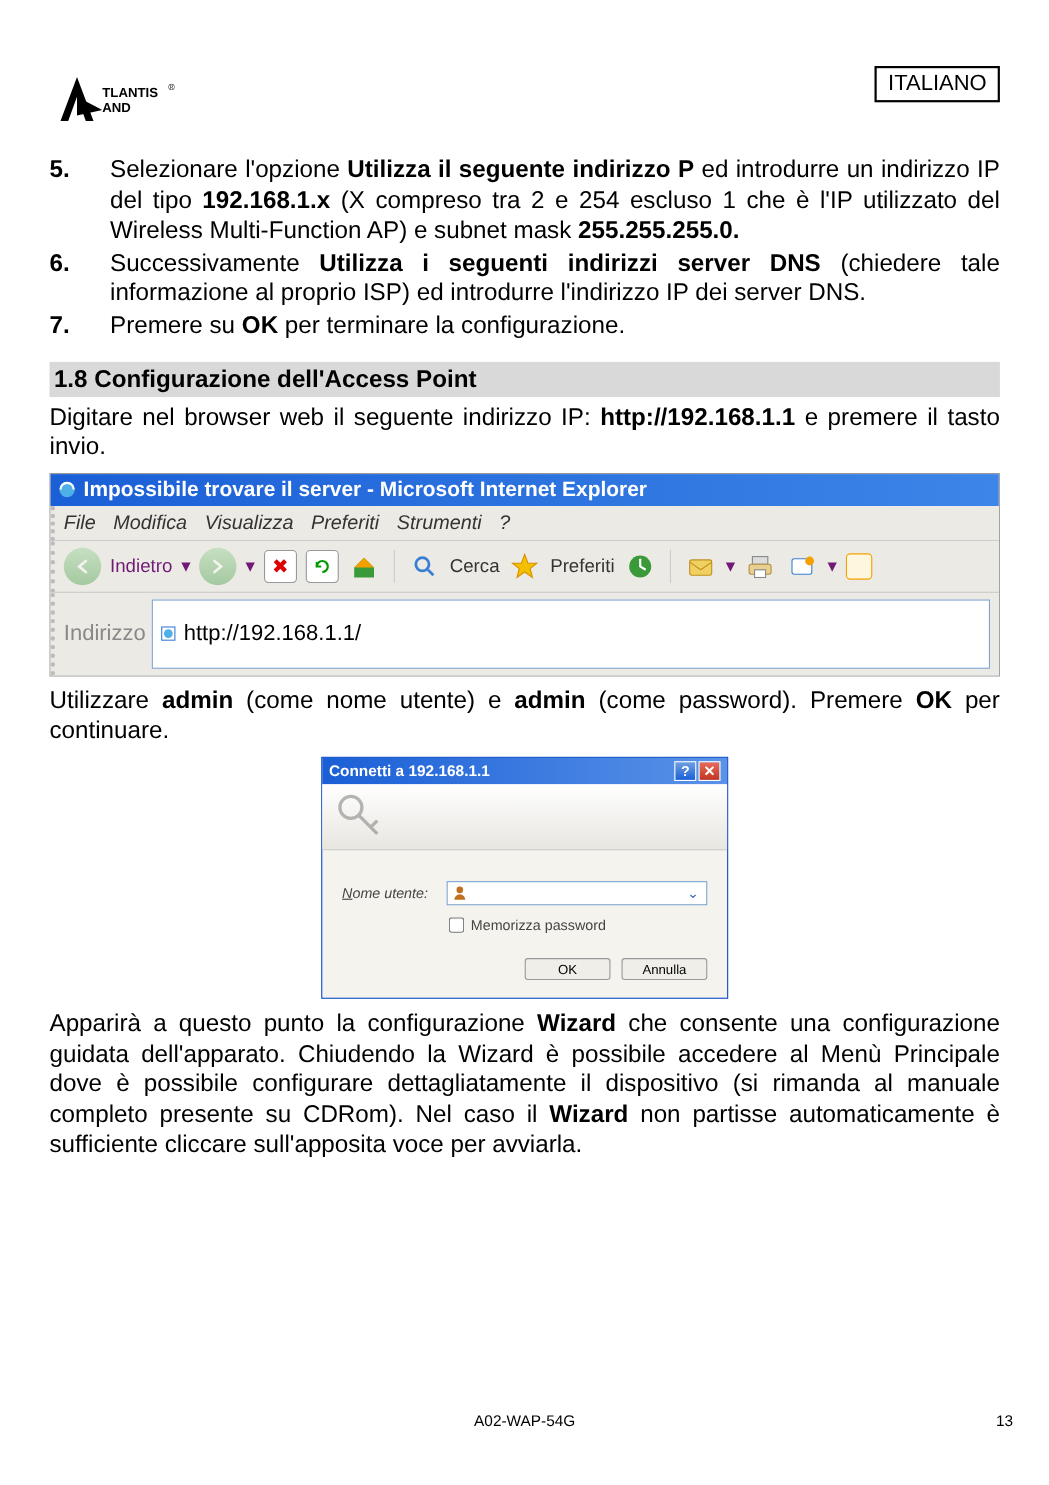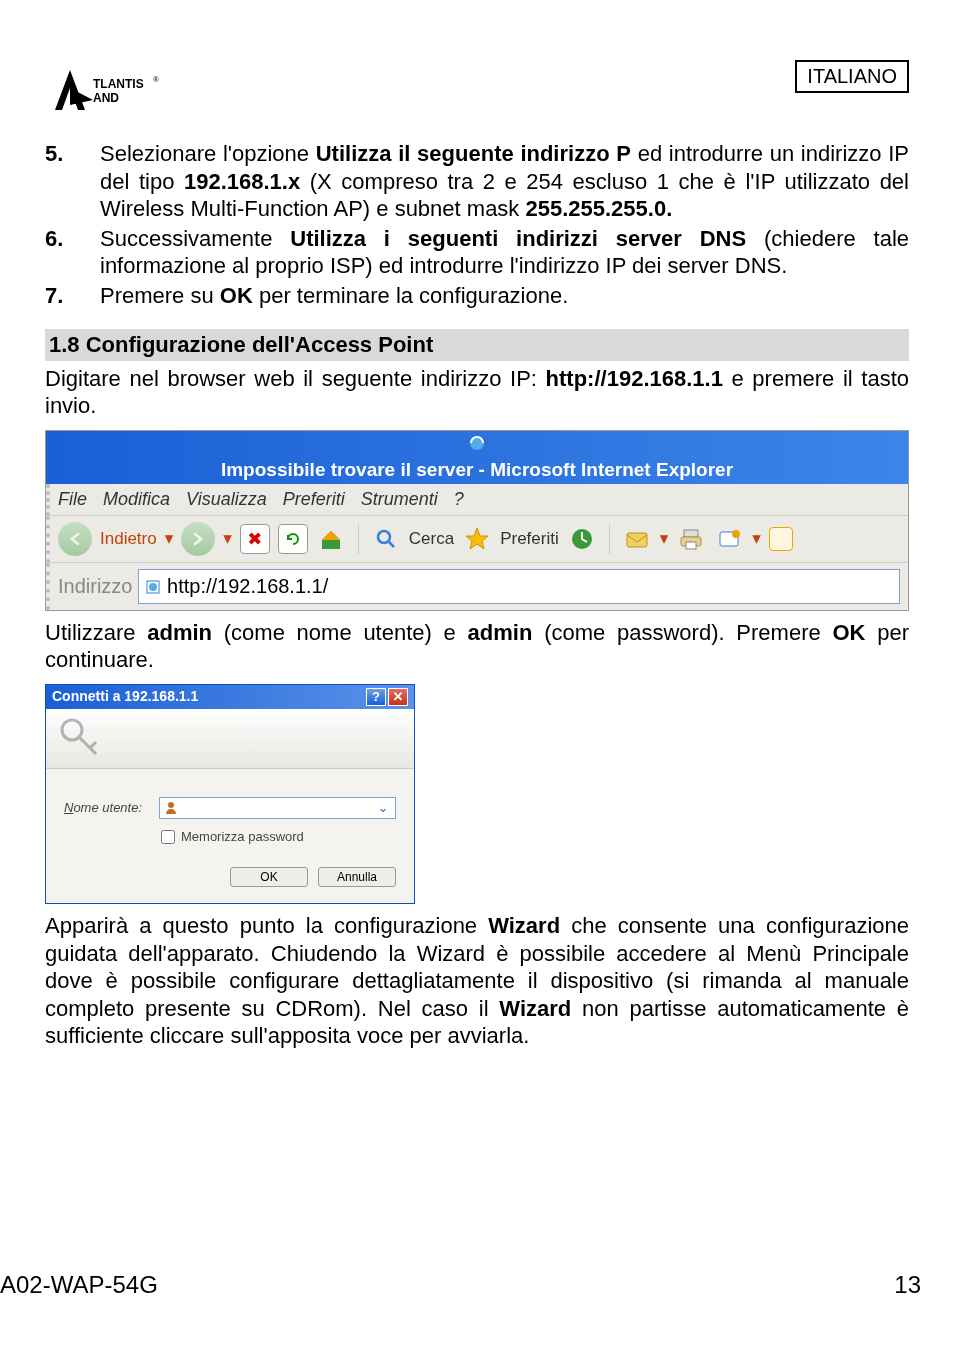--- a/index.html
+++ b/index.html
@@ -16,57 +16,57 @@
   }
   .header-row { display: flex; justify-content: space-between; align-items: flex-start; margin-bottom: 20px; }
   .logo { width: 120px; height: 60px; }
   .lang-box { border: 2px solid #000; padding: 2px 10px; font-size: 20px; font-weight: normal; }
   .list-item { display: flex; margin-bottom: 2px; text-align: justify; }
   .list-num { font-weight: bold; width: 55px; flex-shrink: 0; }
   .list-body { flex: 1; text-align: justify; }
   .section-head { background: #d9d9d9; font-weight: bold; padding: 2px 4px; margin-top: 20px; margin-bottom: 4px; }
   .para { text-align: justify; margin-bottom: 6px; }
   .browser-shot { border: 1px solid #999; margin-top: 10px; margin-bottom: 8px; }
-  .title-bar { background: linear-gradient(to right,#1a5fd6,#3d85e8); color: #fff; padding: 3px 6px; font-weight: bold; font-size: 19px; display:flex; align-items:center; gap:6px;flex-direction:column;}
+  .title-bar { background: linear-gradient(to right,#1a5fd6,#3d85e8); color: #fff; padding: 3px 6px; font-weight: bold; font-size: 19px; display:flex; align-items:center; gap:6px;}
   .title-bar svg { width:18px; height:18px; }
   .menu-bar { background: #eceae5; padding: 4px 8px; font-size: 18px; color:#333; border-bottom:1px solid #ccc; border-left:4px dotted #bbb;font-style:italic;}
   .menu-bar span { margin-right: 16px; }
   .tool-bar { background: #eceae5; padding: 6px 8px; display:flex; align-items:center; gap:8px; font-size:17px; color:#aaa; border-bottom:1px solid #ccc; border-left:4px dotted #bbb;}
   .tb-btn-round { width:34px; height:34px; border-radius:50%; background:linear-gradient(#8fd08f,#3a9a3a); display:flex; align-items:center; justify-content:center; color:#fff; font-weight:bold; }
   .tb-btn-round.grey { opacity:0.4;}
   .tb-btn-sq { width:30px; height:30px; border:1px solid #999; border-radius:4px; background:#fff; display:flex; align-items:center; justify-content:center; font-size:18px;}
   .tb-btn-sq.red { color:#d00; }
   .tb-btn-sq.grn { color:#090; }
   .tb-btn-ico { width:30px; height:30px; display:flex; align-items:center; justify-content:center;}
-  .tb-lbl { color:#c2410c; }
+  .tb-lbl { color:#701a75; }
   .tb-lbl-dk { color:#333; }
   .tb-sep { width:1px; height:30px; background:#ccc; margin:0 4px;}
   .addr-bar { background: #eceae5; padding: 6px 8px; display:flex; align-items:center; gap:6px; font-size:20px; border-left:4px dotted #bbb;}
   .addr-lbl { color:#888; }
-  .addr-field { background:#fff; border:1px solid #7fa3d0; padding:4px 6px; flex:1; color:#000;}
-  .login-wrap { display:flex; margin:10px 0 8px 0;}
+  .addr-field { background:#fff; border:1px solid #7fa3d0; padding:18px 6px; flex:1; color:#000;}
+  .login-wrap { display:flex; justify-content:center; margin:10px 0 8px 0;}
   .login-dlg { width:370px; border:1px solid #0a4dc7; font-size:14px; background:#f4f3ee;}
   .login-title { background:linear-gradient(to right,#1a5fd6,#5a93e8); color:#fff; font-weight:bold; padding:3px 6px; display:flex; align-items:center; justify-content:space-between;}
   .title-icons { display:flex; gap:2px;}
   .win-btn { width:20px; height:18px; border:1px solid #fff; background:linear-gradient(#6fa0e0,#1a5fd6); color:#fff; font-size:13px; display:flex; align-items:center; justify-content:center; font-weight:bold;}
   .win-btn.close { background:linear-gradient(#e86a5a,#c23520);}
   .keyhead { height:60px; background:linear-gradient(#fff,#e8e6e0); border-bottom:1px solid #ccc; display:flex; align-items:center; padding-left:10px;}
   .keyhead svg { width:48px; height:48px; opacity:0.6;}
   .login-body { padding:28px 18px 16px 18px; font-size:13px;}
   .login-row { display:flex; align-items:center; margin-bottom:10px;}
   .login-row label { width:95px; color:#444;font-style:italic;}
   .login-row input[type=text], .login-row input[type=password] { flex:1; border:1px solid #7fa3d0; padding:2px 4px; height:22px;}
   .userfield { display:flex; flex:1; border:1px solid #7fa3d0; background:#fff; height:22px; align-items:center; padding:0 4px;}
   .userfield svg { width:14px; height:14px; margin-right:4px;}
   .userfield .dd { width:16px; text-align:center; color:#3a6bbf;}
   .chk-row { display:flex; align-items:center; margin-left:97px; gap:6px; color:#444;}
   .chk-row input { width:14px; height:14px;}
   .btn-row { display:flex; justify-content:flex-end; gap:10px; margin-top:22px;}
   .btn-row button { width:78px; padding:2px 0; font-size:12px; border:1px solid #999; background:#efeee9; border-radius:3px;}
-  .footer { position:absolute; bottom:50px; left:0; width:100%; font-size:24px;}
+  .footer { position:absolute; bottom:50px; left:0; width:100%; text-align:center; font-size:14px;}
   .footer .pagenum { position:absolute; right:33px;}
   .underline { text-decoration: underline; }
 </style>
 </head>
 <body>
 
 <div class="header-row">
   <div class="logo">
     <svg viewBox="0 0 120 60">
       <path d="M 10 50 L 25 10 L 40 50 L 33 50 L 25 28 L 17 50 Z" fill="#000"></path>

